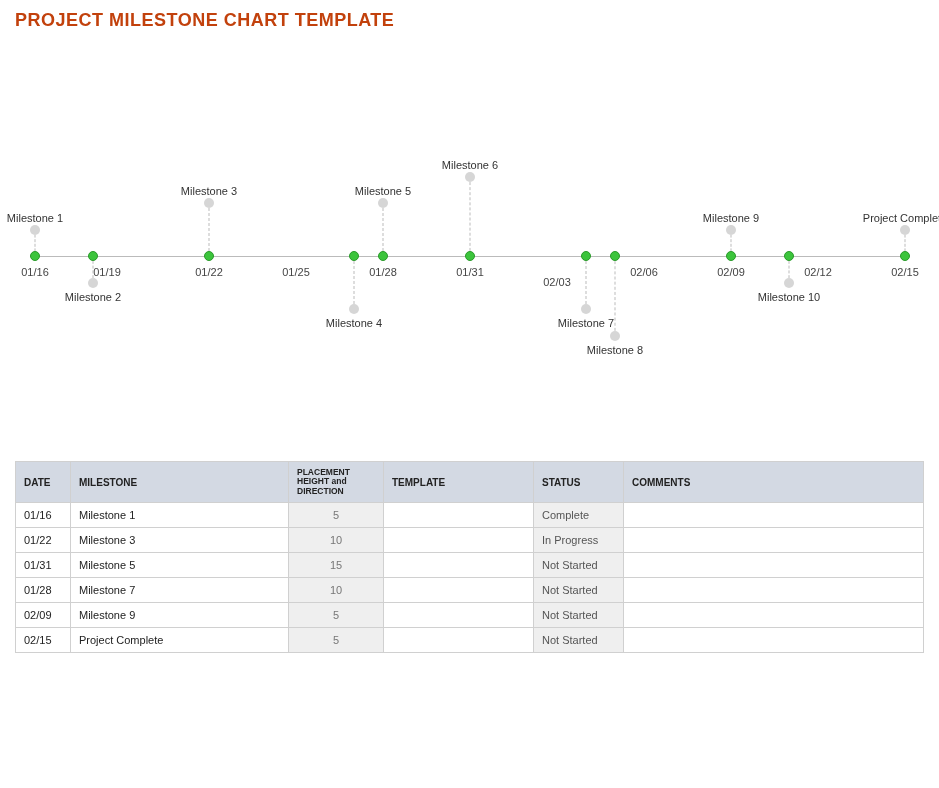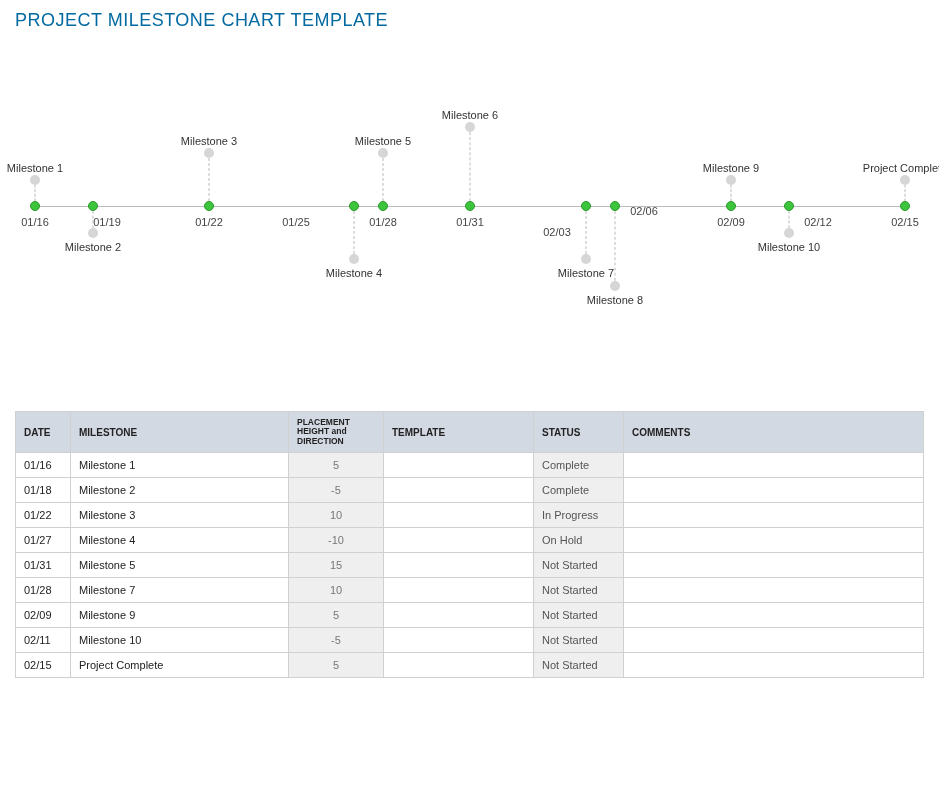--- a/index.html
+++ b/index.html
@@ -5,23 +5,24 @@
   * { box-sizing: border-box; margin: 0; padding: 0; }
   body {
     font-family: Arial, Helvetica, sans-serif;
     background: #fff;
     width: 939px;
     padding: 10px 15px;
     color: #222;
   }
   .title {
     font-size: 18px;
-    font-weight: normal;
-    color: #0369a1;
+    font-weight: bold;
+    color: #c2410c;
     letter-spacing: 0.5px;
+    margin-bottom: 50px;
   }
   .chart-wrap {
     position: relative;
     height: 320px;
     margin-bottom: 60px;
   }
   .chart {
     position: absolute;
     left: 0; right: 0;
     top: 0; bottom: 0;
@@ -105,21 +106,21 @@
 <div class="chart-wrap">
   <div class="chart" id="chart">
       <div class="axis-line" style="top: 175px;"></div>
       <div class="tick" style="left: 20px; top: 185px;">01/16</div>
       <div class="tick" style="left: 92px; top: 185px;">01/19</div>
       <div class="tick" style="left: 194px; top: 185px;">01/22</div>
       <div class="tick" style="left: 281px; top: 185px;">01/25</div>
       <div class="tick" style="left: 368px; top: 185px;">01/28</div>
       <div class="tick" style="left: 455px; top: 185px;">01/31</div>
       <div class="tick" style="left: 542px; top: 195px;">02/03</div>
-      <div class="tick" style="left: 629px; top: 174px;">02/06</div>
+      <div class="tick" style="left: 629px; top: 185px;">02/06</div>
       <div class="tick" style="left: 716px; top: 185px;">02/09</div>
       <div class="tick" style="left: 803px; top: 185px;">02/12</div>
       <div class="tick" style="left: 890px; top: 185px;">02/15</div>
       <div class="stem" style="left: 20px; top: 148.5px; height: 26.5px;"></div>
       <div class="dot dot-green" style="left: 20px; top: 175px;"></div>
       <div class="dot dot-gray" style="left: 20px; top: 148.5px;"></div>
       <div class="mlabel" style="left: 20px; top: 130.5px;">Milestone 1</div>
       <div class="stem" style="left: 78px; top: 175px; height: 26.5px;"></div>
       <div class="dot dot-green" style="left: 78px; top: 175px;"></div>
       <div class="dot dot-gray" style="left: 78px; top: 201.5px;"></div>
@@ -177,44 +178,28 @@
   <tbody id="tbody">
       <tr>
         <td class="col-date">01/16</td>
         <td>Milestone 1</td>
         <td class="col-height">5</td>
         <td class="col-assignee"></td>
         <td class="col-status">Complete</td>
         <td class="col-comments"></td>
       </tr>
       <tr>
-        <td class="col-date">01/18</td>
-        <td>Milestone 2</td>
-        <td class="col-height">-5</td>
-        <td class="col-assignee"></td>
-        <td class="col-status">Complete</td>
-        <td class="col-comments"></td>
-      </tr>
-      <tr>
         <td class="col-date">01/22</td>
         <td>Milestone 3</td>
         <td class="col-height">10</td>
         <td class="col-assignee"></td>
         <td class="col-status">In Progress</td>
         <td class="col-comments"></td>
       </tr>
       <tr>
-        <td class="col-date">01/27</td>
-        <td>Milestone 4</td>
-        <td class="col-height">-10</td>
-        <td class="col-assignee"></td>
-        <td class="col-status">On Hold</td>
-        <td class="col-comments"></td>
-      </tr>
-      <tr>
         <td class="col-date">01/31</td>
         <td>Milestone 5</td>
         <td class="col-height">15</td>
         <td class="col-assignee"></td>
         <td class="col-status">Not Started</td>
         <td class="col-comments"></td>
       </tr>
       <tr>
         <td class="col-date">01/28</td>
         <td>Milestone 7</td>
@@ -225,28 +210,20 @@
       </tr>
       <tr>
         <td class="col-date">02/09</td>
         <td>Milestone 9</td>
         <td class="col-height">5</td>
         <td class="col-assignee"></td>
         <td class="col-status">Not Started</td>
         <td class="col-comments"></td>
       </tr>
       <tr>
-        <td class="col-date">02/11</td>
-        <td>Milestone 10</td>
-        <td class="col-height">-5</td>
-        <td class="col-assignee"></td>
-        <td class="col-status">Not Started</td>
-        <td class="col-comments"></td>
-      </tr>
-      <tr>
         <td class="col-date">02/15</td>
         <td>Project Complete</td>
         <td class="col-height">5</td>
         <td class="col-assignee"></td>
         <td class="col-status">Not Started</td>
         <td class="col-comments"></td>
       </tr>
     </tbody>
 </table>
 

